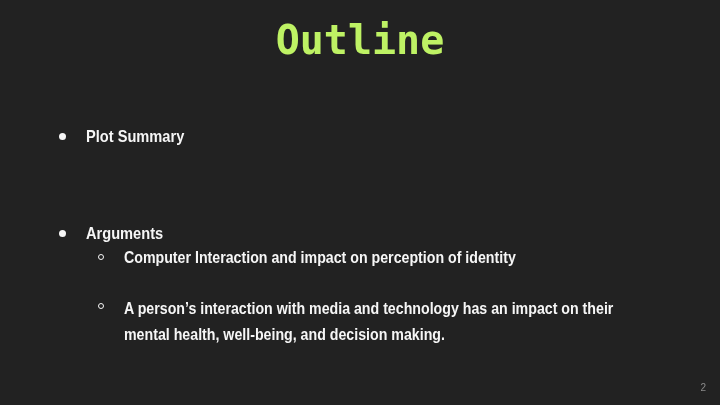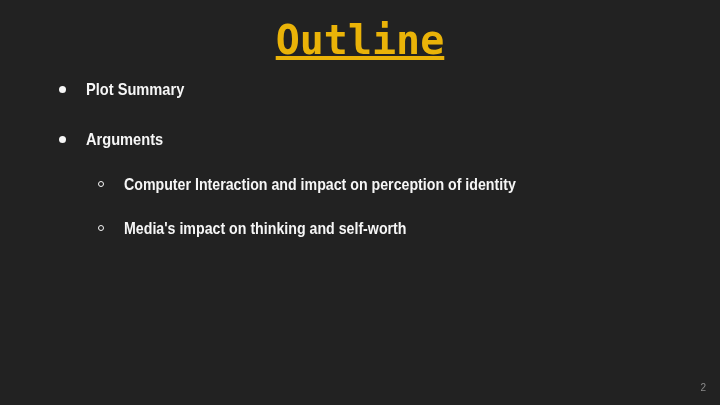--- a/index.html
+++ b/index.html
@@ -48,20 +48,21 @@
   .group {
     margin: 0;
   }
 
   
   .l1-row {
     position: relative;
     display: block;
     padding-left: 30px;
     min-height: 24px;
+    margin-top: 47px;
   }
   .l1-bullet {
     position: absolute;
     left: 3px;
     top: 8px;
     width: 7px;
     height: 7px;
     border-radius: 50%;
     background: #f5f5f5;
   }
@@ -80,21 +81,20 @@
   
   .l2-list {
     margin: 0;
     padding: 0;
   }
   .l2-row {
     position: relative;
     display: block;
     padding-left: 68px;
     min-height: 23px;
-    margin-top: 21px;
   }
   .l2-bullet {
     position: absolute;
     left: 42px;
     top: 8px;
     width: 6px;
     height: 6px;
     border-radius: 50%;
     border: 1.4px solid #f0f0f0;
     background: transparent;
@@ -132,21 +132,21 @@
     line-height: 12px;
     color: #8a8a8a;
     text-align: right;
   }
 </style>
 </head>
 <body>
 
 <div id="slide" style="background: rgb(34, 34, 34);">
 
-  <div id="slide-title" style="color: #eab308; text-decoration: underline;">Outline</div>
+  <div id="slide-title" style="color: #bef264;">Outline</div>
 
   <div id="outline-body">
 
     <div class="group">
       <div class="l1-row">
         <span class="l1-bullet" style="background: rgb(246, 246, 246);"></span>
         <span class="l1-text" style="color: rgb(246, 246, 246);">Plot Summary</span>
       </div>
     </div>
 
@@ -155,29 +155,31 @@
     <div class="group">
       <div class="l1-row">
         <span class="l1-bullet" style="background: rgb(246, 246, 246);"></span>
         <span class="l1-text" style="color: rgb(246, 246, 246);">Arguments</span>
       </div>
       <div class="l2-list">
         <div class="l2-row">
           <span class="l2-bullet" style="border-color: rgb(246, 246, 246);"></span>
           <span class="l2-text" style="color: rgb(246, 246, 246);">Computer Interaction and impact on perception of identity</span>
         </div>
-        <div class="l2-row">
-          <span class="l2-bullet" style="border-color: rgb(246, 246, 246);"></span>
-          <span class="l2-text" style="color: rgb(246, 246, 246);">Media's impact on thinking and self-worth</span>
-        </div>
       </div>
     </div>
 
     <div class="gap-lg"></div>
 
     <div class="group">
+      <div class="l2-list">
+        <div class="l2-row multi">
+          <span class="l2-bullet" style="border-color: rgb(246, 246, 246);"></span>
+          <span class="l2-text" style="color: rgb(246, 246, 246); white-space: normal; width: 610px;">A person’s interaction with media and technology has an impact on their mental health, well-being, and decision making.</span>
+        </div>
+      </div>
     </div>
 
   </div>
 
   <div id="page-number" style="color: rgb(138, 138, 138);">2</div>
 
 </div>
 
 </body></html>

